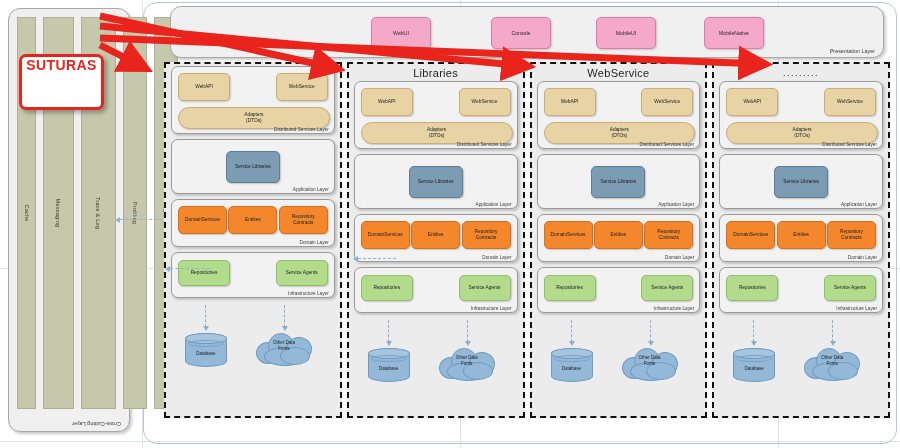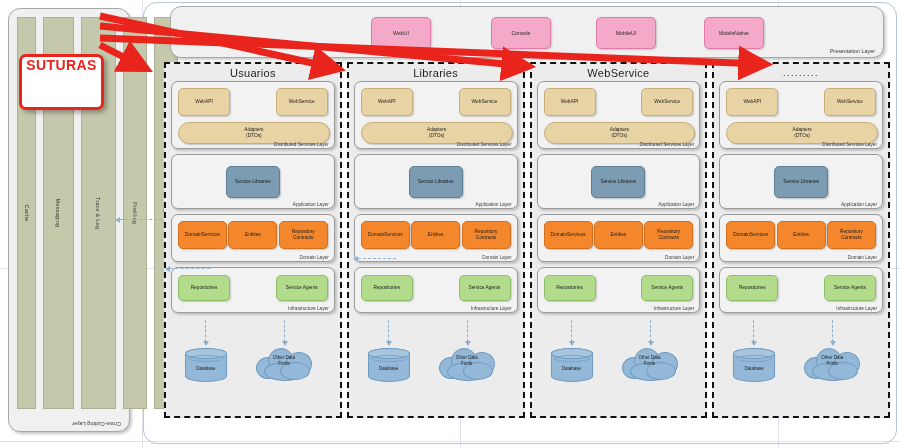--- a/index.html
+++ b/index.html
@@ -245,21 +245,20 @@
     <div class="pres-box" style="left:533px;">
       <span>MobileNative</span>
     </div>
   </div>
   <div class="pres-layer-label">Presentation Layer</div>
 </div>
 
 <div class="cols">
 
   <div class="col">
-    <div class="col-title">Usuarios</div>
 
     <div class="layer l-dist">
       <div class="dist-row">
         <div class="node tan node-webapi">
             <span>WebAPI</span>
           </div>
         <div class="node tan node-webservice">
             <span>WebService</span>
           </div>
       </div>

